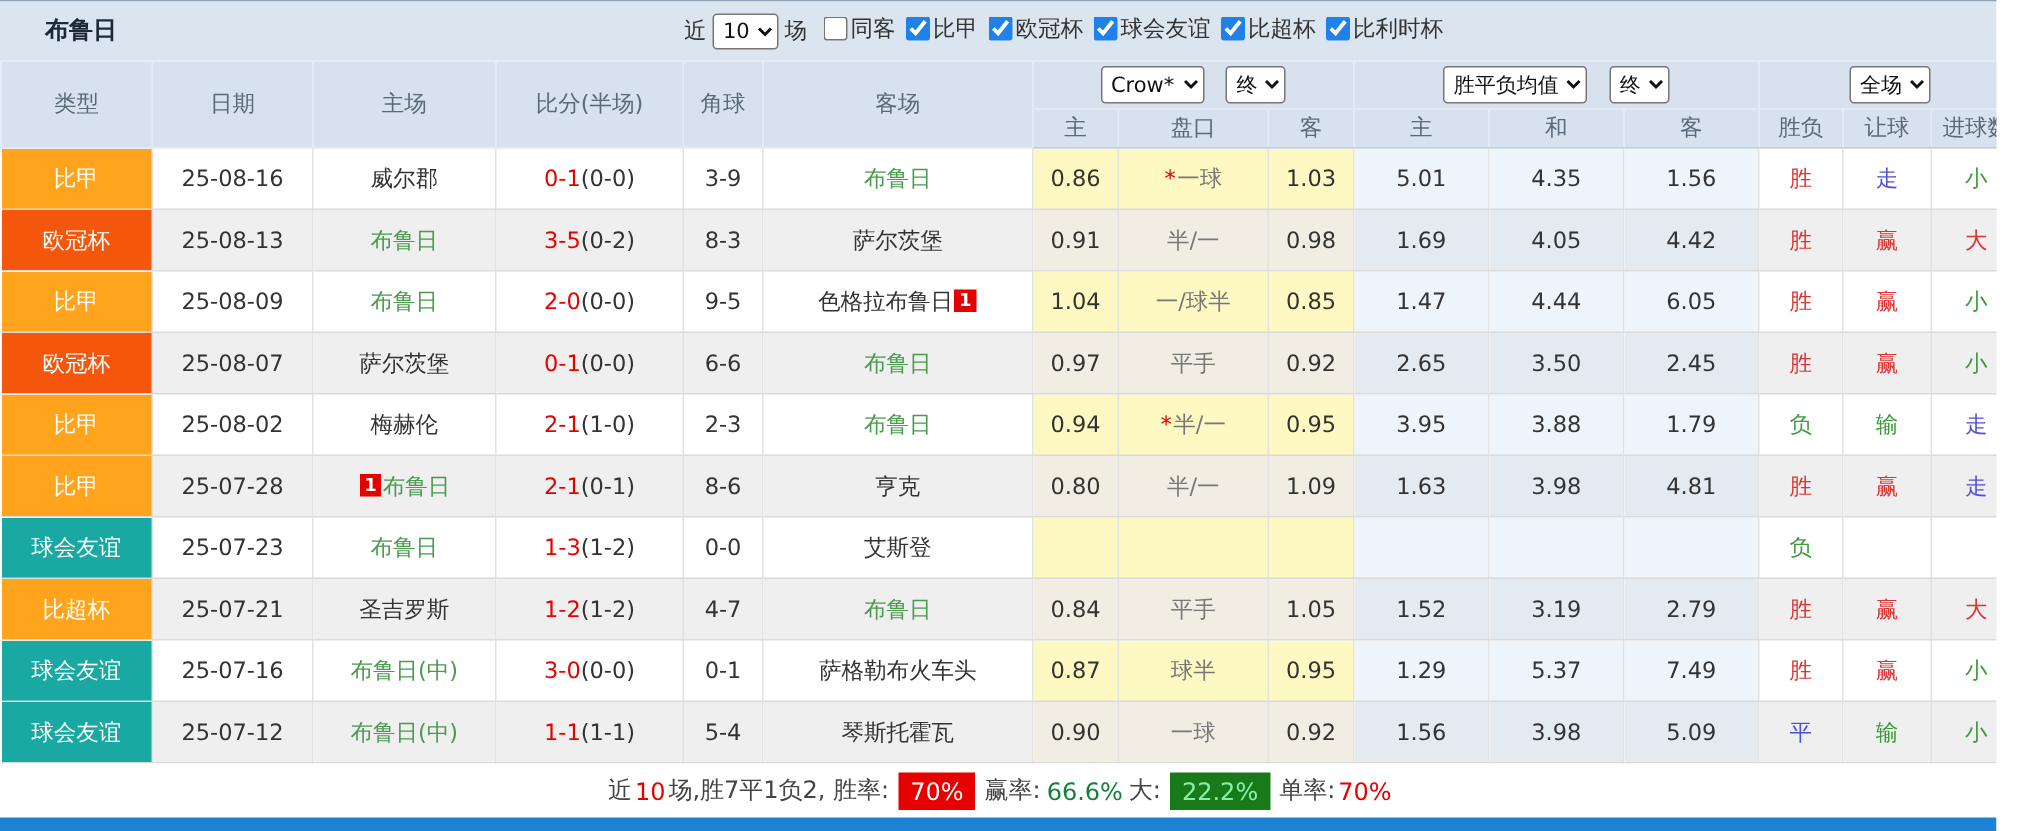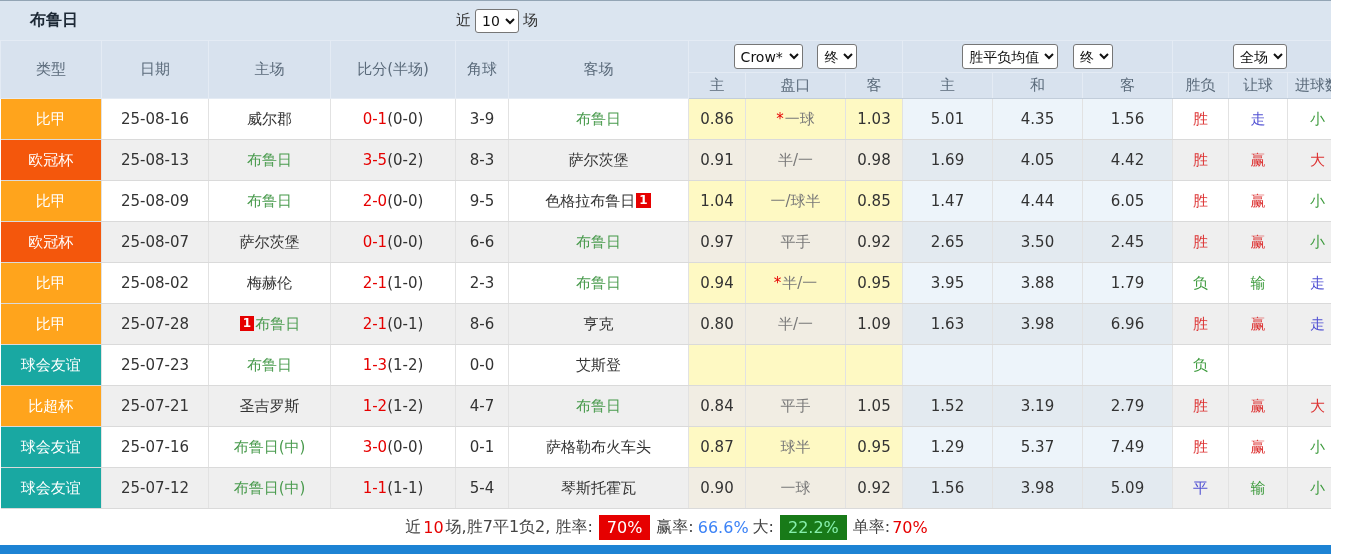--- a/index.html
+++ b/index.html
@@ -37,38 +37,57 @@
   .star { color: #e60000; margin-right: 1px; }
   td.res.r { color: #dd3333; }
   td.res.g { color: #3c9a3c; }
   td.res.b { color: #5151d3; }
   .redcard { display: inline-block; background: #e60000; color: #fff; font-size: 12px; line-height: 15px; padding: 0 3px; vertical-align: 2px; margin: 0 1px; font-weight: bold; }
 
   
   .summary { height: 37px; background: #fff; display: flex; align-items: center; justify-content: center; font-size: 16px; color: #444; }
   .summary .seg { margin: 0 2px; }
   .seg.red-text { color: #e60000; margin: 0; }
-  .seg.blue-text { color: #3b82f6; }
+  .seg.blue-text { color: #15803d; }
   .seg.red-badge { background: #e60000; color: #fff; padding: 3px 8px; margin: 0 4px; }
   .seg.green-badge { background: #187a18; color: #86efac; padding: 3px 8px; margin: 0 4px; }
   .bottom-strip { position: absolute; left: 0; bottom: 0; width: 100%; height: 9px; background: #1d83d4; }
 </style>
 </head>
 <body>
 
 <div class="page">
 
   <div class="topbar">
     <div class="team-title">布鲁日</div>
     <div class="controls">
       <span class="lbl">近</span>
       <select>
         <option>10</option>
       </select>
       <span class="lbl">场</span>
+      <span id="filters"><label class="filter">
+            <input type="checkbox" style="">
+            <span>同客</span>
+          </label><label class="filter">
+            <input type="checkbox" checked="" style="">
+            <span>比甲</span>
+          </label><label class="filter">
+            <input type="checkbox" checked="" style="">
+            <span>欧冠杯</span>
+          </label><label class="filter">
+            <input type="checkbox" checked="" style="">
+            <span>球会友谊</span>
+          </label><label class="filter">
+            <input type="checkbox" checked="" style="">
+            <span>比超杯</span>
+          </label><label class="filter">
+            <input type="checkbox" checked="" style="">
+            <span>比利时杯</span>
+          </label></span>
     </div>
   </div>
 
   <table>
     <colgroup>
       <col style="width:101px">
         <col style="width:107px">
         <col style="width:122px">
         <col style="width:125px">
       <col style="width:53px">
@@ -206,21 +225,21 @@
           <td>25-07-28</td>
           <td><span class="redcard">1</span><span class="subject">布鲁日</span></td>
           <td><span class="ft">2-1</span><span class="ht">(0-1)</span></td>
           <td>8-6</td>
           <td><span>亨克</span></td>
           <td class="cream">0.80</td>
           <td class="cream hcap">半/一</td>
           <td class="cream">1.09</td>
           <td class="blue">1.63</td>
           <td class="blue">3.98</td>
-          <td class="blue">6.96</td>
+          <td class="blue">4.81</td>
           <td class="res r">胜</td>
           <td class="res r">赢</td>
           <td class="res b">走</td>
         </tr>
         <tr>
           <td class="lg" style="background: rgb(25, 168, 162);">球会友谊</td>
           <td>25-07-23</td>
           <td><span class="subject">布鲁日</span></td>
           <td><span class="ft">1-3</span><span class="ht">(1-2)</span></td>
           <td>0-0</td>

